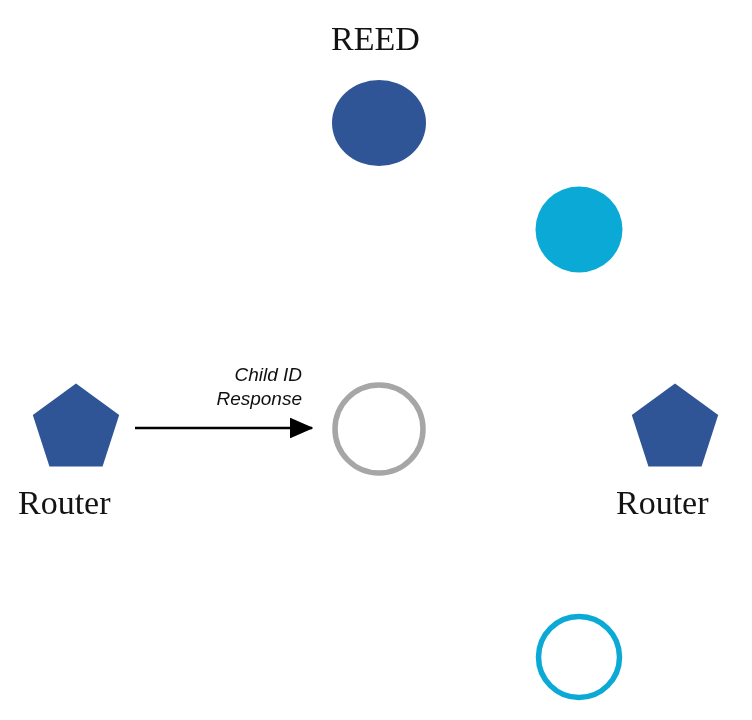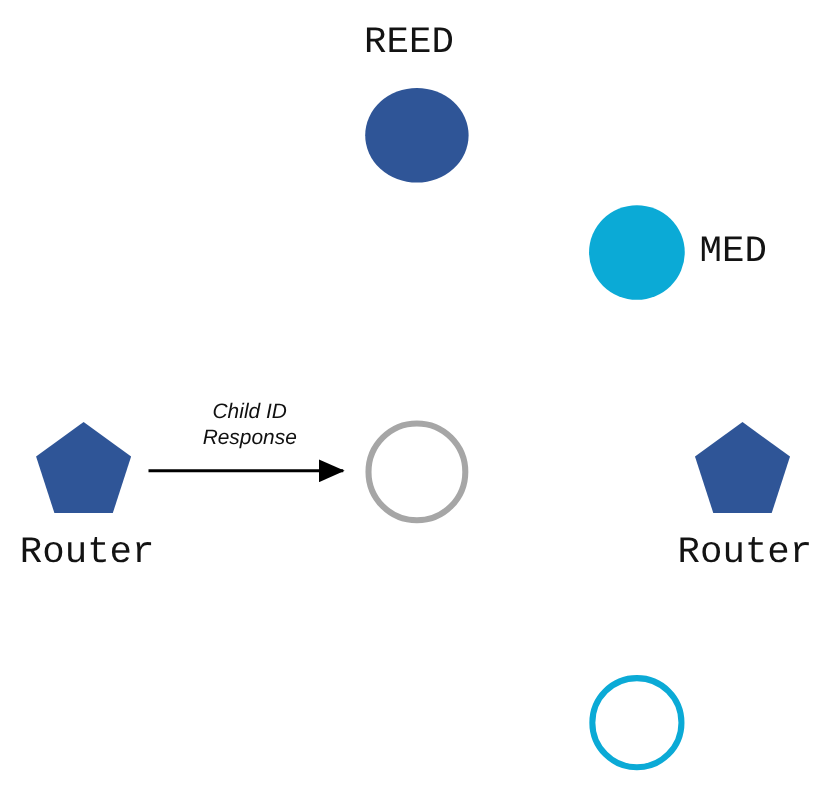--- a/index.html
+++ b/index.html
@@ -17,21 +17,21 @@
     height: 720px;
     background: #ffffff;
     overflow: hidden;
   }
   .node {
     position: absolute;
   }
   .node-label {
     position: absolute;
     color: #111111;
-    font-family: Liberation Mono, monospace;
+    font-family: Liberation Serif, serif;
     font-size: 34px;
     line-height: 34px;
     letter-spacing: 0px;
     white-space: nowrap;
     color: #131313;
   }
   .shape-svg {
     display: block;
     overflow: visible;
   }
@@ -65,21 +65,21 @@
   #node-router-left-label  { left: 18px; top: 486px; }
 
   #node-center-shape { left: 331px; top: 381px; }
 
   #node-router-right-shape { left: 630px; top: 381px; }
   #node-router-right-label { left: 616px; top: 486px; }
 
   #node-sed-shape    { left: 535px; top: 613px; }
   #node-sed-label    { left: 636px; top: 639px; }
 
-  #edge-child-id-label { left: 152px; top: 363px; width: 150px; }
+  #edge-child-id-label { left: 152px; top: 363px; width: 150px; text-align: right; }
 </style>
 </head>
 <body>
 
 <div id="diagram-canvas">
 
   <svg class="edge-layer" viewBox="0 0 752 720" width="752" height="720" xmlns="http://www.w3.org/2000/svg">
     <defs>
       <marker id="arrowhead-black" markerWidth="9" markerHeight="8" refX="8.5" refY="4" orient="auto" markerUnits="strokeWidth">
         <path d="M0,0 L9,4 L0,8 z" fill="#000000"></path>
@@ -98,21 +98,20 @@
     <svg class="shape-svg" width="96" height="88" viewBox="0 0 96 88" xmlns="http://www.w3.org/2000/svg">
       <ellipse cx="48" cy="44" rx="47" ry="43" fill="#2F5597"></ellipse>
     </svg>
   </div>
 
   <div class="node" id="node-med-shape">
     <svg class="shape-svg" width="88" height="87" viewBox="0 0 88 87" xmlns="http://www.w3.org/2000/svg">
       <ellipse cx="44" cy="43.5" rx="43.5" ry="43" fill="#0BAAD6"></ellipse>
     </svg>
   </div>
-  <div class="node-label" id="node-med-label">MED</div>
 
   <div class="node" id="node-router-left-shape">
     <svg class="shape-svg" width="90" height="88" viewBox="0 0 100 96" xmlns="http://www.w3.org/2000/svg">
       <polygon points="50,2 98,37 79.5,94 20.5,94 2,37" fill="#2F5597"></polygon>
     </svg>
   </div>
   <div class="node-label" id="node-router-left-label">Router</div>
 
   <div class="node" id="node-center-shape">
     <svg class="shape-svg" width="96" height="96" viewBox="0 0 96 96" xmlns="http://www.w3.org/2000/svg">

